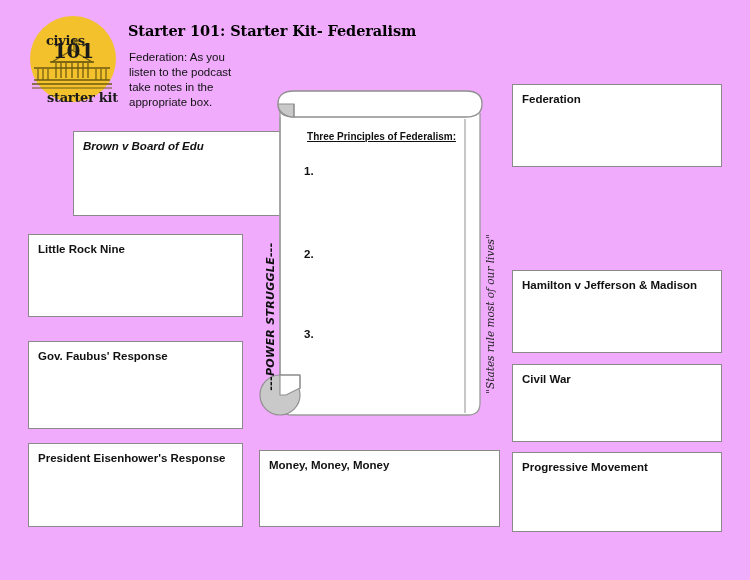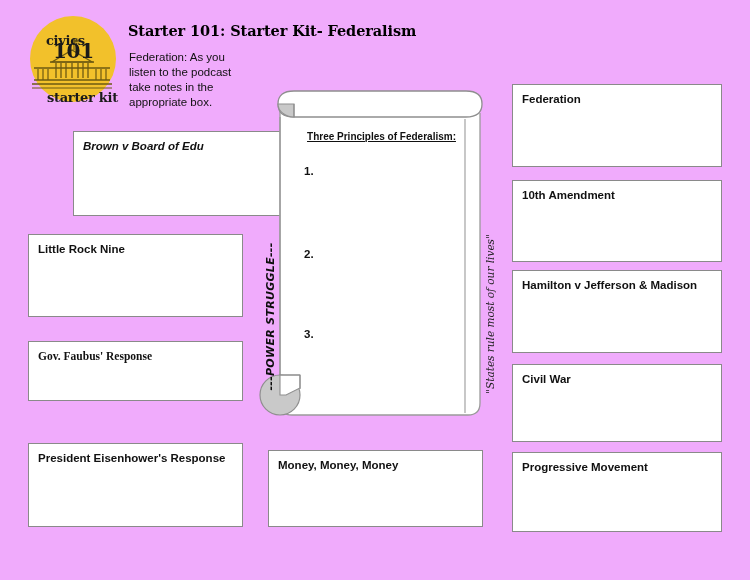--- a/index.html
+++ b/index.html
@@ -112,25 +112,25 @@
     font-size: 11.5px;
     font-weight: bold;
     color: #111;
     white-space: nowrap;
   }
   .note-box.italic > .note-label { font-style: italic; }
 
   
   #box-brown      { left: 29px;  top: 131px; width: 215px; height: 85px; margin-left: 44px; }
   #box-littlerock { left: 28px;  top: 234px; width: 215px; height: 83px; }
-  #box-faubus     { left: 28px;  top: 341px; width: 215px; height: 60px; font-family: Liberation Serif, serif; }
+  #box-faubus     { left: 28px;  top: 341px; width: 215px; height: 88px; }
   #box-eisenhower { left: 28px;  top: 443px; width: 215px; height: 84px; }
 
   
-  #box-money      { left: 268px; top: 450px; width: 215px; height: 77px; }
+  #box-money      { left: 259px; top: 450px; width: 241px; height: 77px; }
 
   
   #box-federation { left: 512px; top: 84px;  width: 210px; height: 83px; text-align: center; }
   #box-tenth      { left: 512px; top: 180px; width: 210px; height: 82px; }
   #box-hamilton   { left: 512px; top: 270px; width: 210px; height: 83px; }
   #box-civilwar   { left: 512px; top: 364px; width: 210px; height: 78px; }
   #box-progressive{ left: 512px; top: 452px; width: 210px; height: 80px; }
 
   
   #scroll {
@@ -291,23 +291,20 @@
   <div id="power-struggle">---POWER STRUGGLE---</div>
   <div id="states-rule">"States rule most of our lives"</div>
 
   <div class="note-box" id="box-money">
     <div class="note-label">Money, Money, Money</div>
   </div>
 
   <div class="note-box" id="box-federation">
     <div class="note-label">Federation</div>
   </div>
-  <div class="note-box" id="box-tenth">
-    <div class="note-label">10th Amendment</div>
-  </div>
   <div class="note-box" id="box-hamilton">
     <div class="note-label">Hamilton v Jefferson &amp; Madison</div>
   </div>
   <div class="note-box" id="box-civilwar">
     <div class="note-label">Civil War</div>
   </div>
   <div class="note-box" id="box-progressive">
     <div class="note-label">Progressive Movement</div>
   </div>
 

